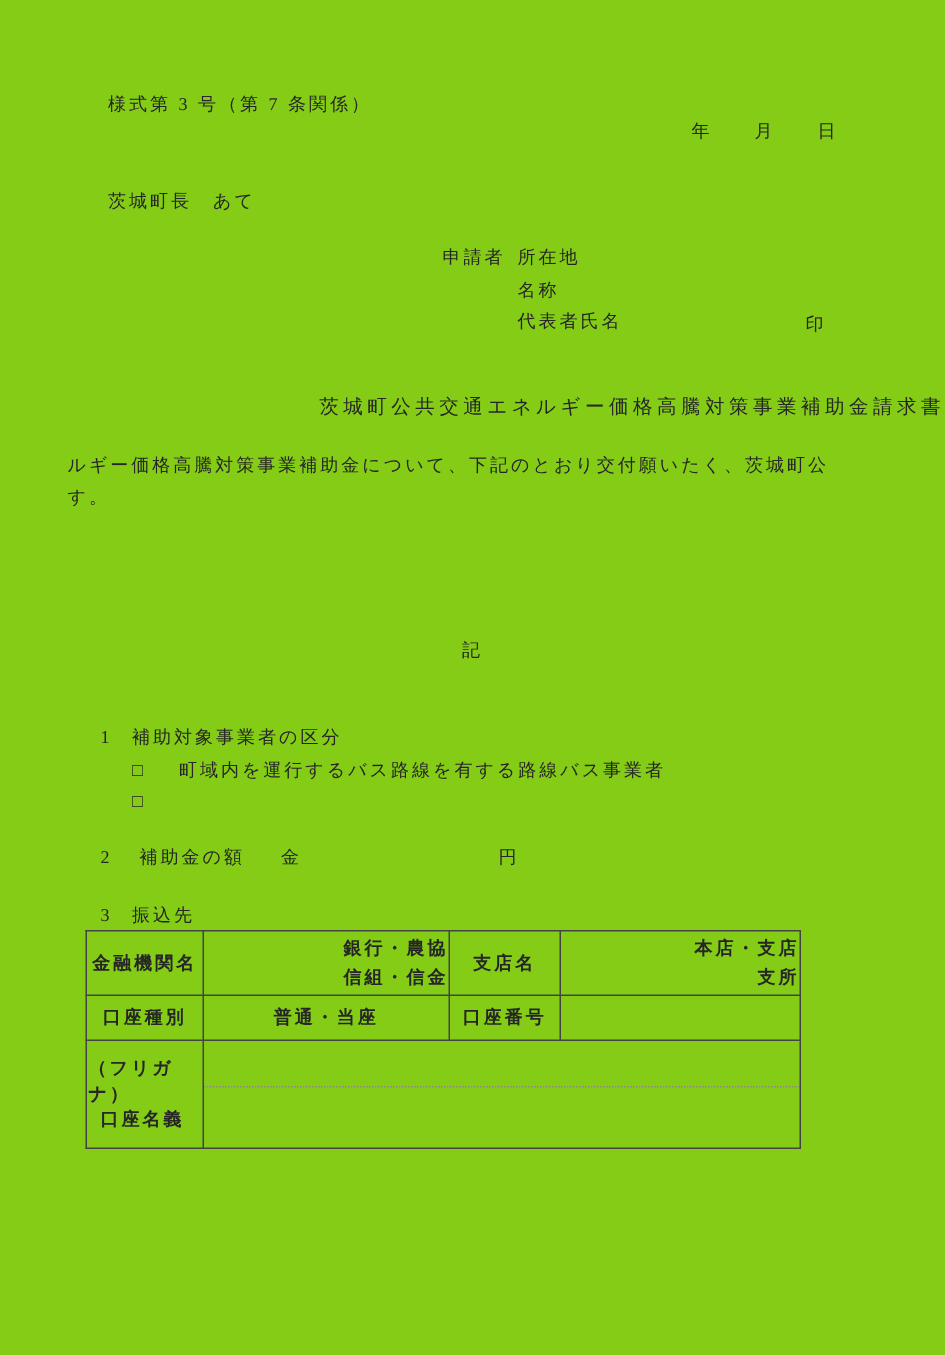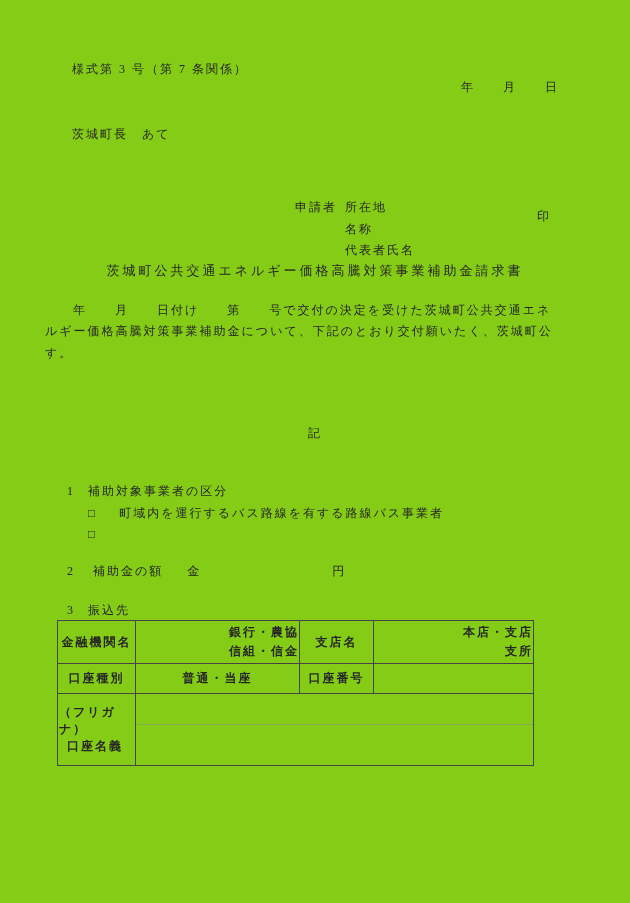--- a/index.html
+++ b/index.html
@@ -12,23 +12,23 @@
     color:#262626;
     font-size:12px;
     letter-spacing:2px;
     overflow:hidden;
   }
   .abs { position:absolute; }
   .form-number { left:72px; top:61px; }
   .date-line { left:461px; top:79px; display:flex; }
   .date-line span + span { margin-left:28px; }
   .addressee { left:72px; top:126px; }
-  .applicant { left:295px; top:161px; display:grid; grid-template-columns:50px auto; line-height:21.5px;margin-top:36px; }
+  .applicant { left:295px; top:161px; display:grid; grid-template-columns:50px auto; line-height:21.5px; }
   .seal { left:537px; top:208px; }
-  .doc-title { left:0; top:262px; width:630px; text-align:center; font-size:13px; letter-spacing:3px; }
+  .doc-title { left:0; top:262px; width:630px; text-align:right; font-size:13px; letter-spacing:3px; }
   .body-par { left:45px; top:300px; width:522px; line-height:21.3px; }
   .ki-marker { left:0; top:425px; width:630px; text-align:center; }
   .section { line-height:15px; }
   .sec1 { left:67px; top:484px; }
   .sec-row { display:flex; align-items:baseline; }
   .sec-num { display:inline-block; width:21px; flex:0 0 21px; }
   .option-row { margin-left:21px; display:flex; align-items:baseline; }
   .opt1 { margin-top:7px; }
   .opt2 { margin-top:6px; }
   .checkbox { flex:0 0 auto; }
@@ -91,21 +91,20 @@
     <span>名称</span>
     <span></span>
     <span>代表者氏名</span>
   </div>
 
   <div class="abs seal">印</div>
 
   <div class="abs doc-title">茨城町公共交通エネルギー価格高騰対策事業補助金請求書</div>
 
   <div class="abs body-par">
-    <div>　　年　　月　　日付け　　第　　号で交付の決定を受けた茨城町公共交通エネ</div>
     <div>ルギー価格高騰対策事業補助金について、下記のとおり交付願いたく、茨城町公</div>
     <div>す。</div>
   </div>
 
   <div class="abs ki-marker">記</div>
 
   <div class="abs section sec1">
     <div class="sec-row">
       <span class="sec-num">1</span>
       <span>補助対象事業者の区分</span>

